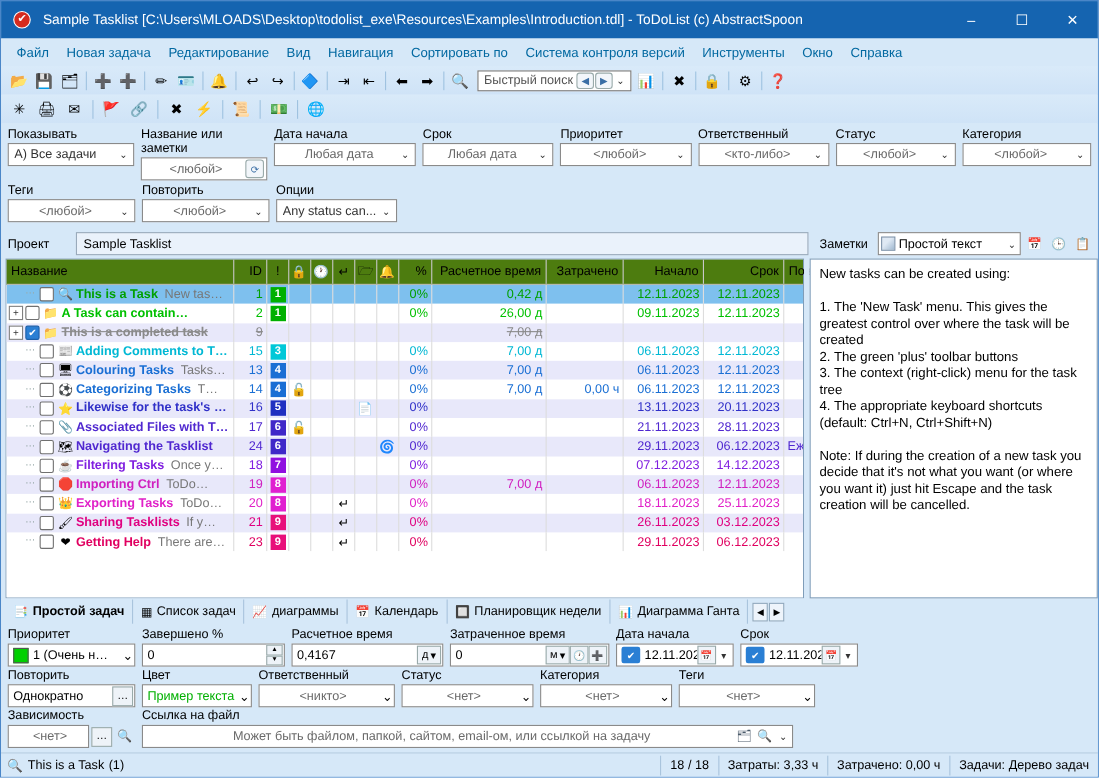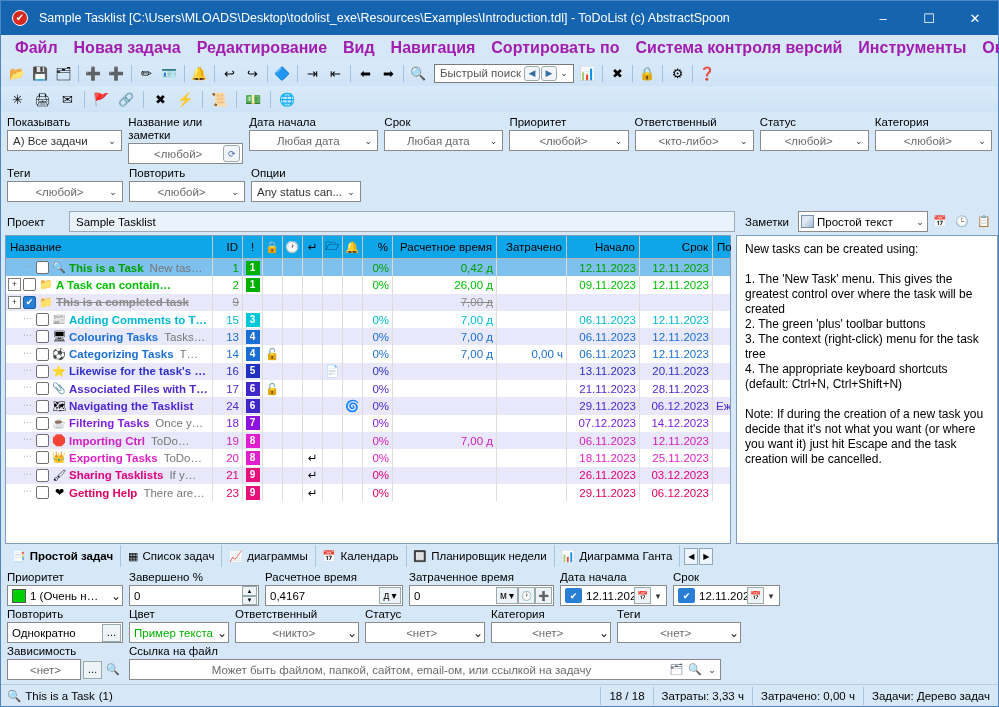--- a/index.html
+++ b/index.html
@@ -24,21 +24,21 @@
                    border:1px solid #fff; display:flex; align-items:center; justify-content:center;
                    color:#fff; font-size:10px; line-height:1; }
   .titlebar .tb-title { font-size:12.5px; flex:1; white-space:nowrap; overflow:hidden; }
   .winbtns { display:flex; height:34px; }
   .winbtn { width:46px; height:34px; display:flex; align-items:center; justify-content:center;
             color:#fff; font-size:13px; }
 
   
   .menubar { height:25px; flex:0 0 25px; background:#d6e8f8; display:flex; align-items:center;
              padding-left:6px; gap:0px; }
-  .menuitem { padding:3px 8px; font-size:16px; white-space:nowrap; color:#a21caf;font-weight:bold; }
+  .menuitem { padding:3px 8px; font-size:12px; white-space:nowrap; color:#0369a1; }
 
   
   .toolbar { height:26px; flex:0 0 26px; display:flex; align-items:center; padding-left:5px;
              background:linear-gradient(#d9eaf9,#cfe3f7); gap:2px; }
   .tbtn { width:23px; height:22px; display:flex; align-items:center; justify-content:center;
           font-size:13px; line-height:1; position:relative; }
   .tsep { width:1px; height:17px; background:#9fc2e0; margin:0 3px; }
   .qsearch { height:19px; width:140px; background:#fff; border:1px solid #7a7a7a;
              display:flex; align-items:center; padding:0 2px; margin-left:2px; }
   .qsearch .ph { flex:1; color:#555; font-size:11.5px; padding-left:3px; }
@@ -74,21 +74,21 @@
   
   .middle { flex:1 1 auto; display:flex; min-height:0; background:#d6e8f8; padding:0 0 0 4px; }
   .treepane { width:726px; display:flex; flex-direction:column; min-width:0;
               border:1px solid #7f9db9; background:#fff; }
   .splitv { width:5px; background:#d6e8f8; }
   .notespane { flex:1; display:flex; flex-direction:column; min-width:0; }
   .notesbox { flex:1; border:1px solid #7f9db9; background:#fff; padding:6px 8px;
               font-size:12px; line-height:15px; white-space:pre-wrap; overflow:hidden; position:relative;}
 
   
-  .thead { display:flex; height:23px; flex:0 0 23px; background:#0ea5e9;
+  .thead { display:flex; height:23px; flex:0 0 23px; background:#4d7c0f;
            border-bottom:1px solid #b5b5b5; }
   .th { border-right:1px solid #c8c8c8; font-size:11.5px; display:flex; align-items:center;
         padding:0 4px; overflow:hidden; white-space:nowrap; }
   .th.c { justify-content:center; padding:0; }
   .th.r { justify-content:flex-end; }
   .tbodywrap { flex:1; overflow:hidden; position:relative; background:#fff; display:flex; }
   .tbody { flex:1; }
   .trow { display:flex; height:17.3px; align-items:stretch; }
   .trow.alt { background:#e8e8fa; }
   .trow.sel { background:#7ec0ee; }

